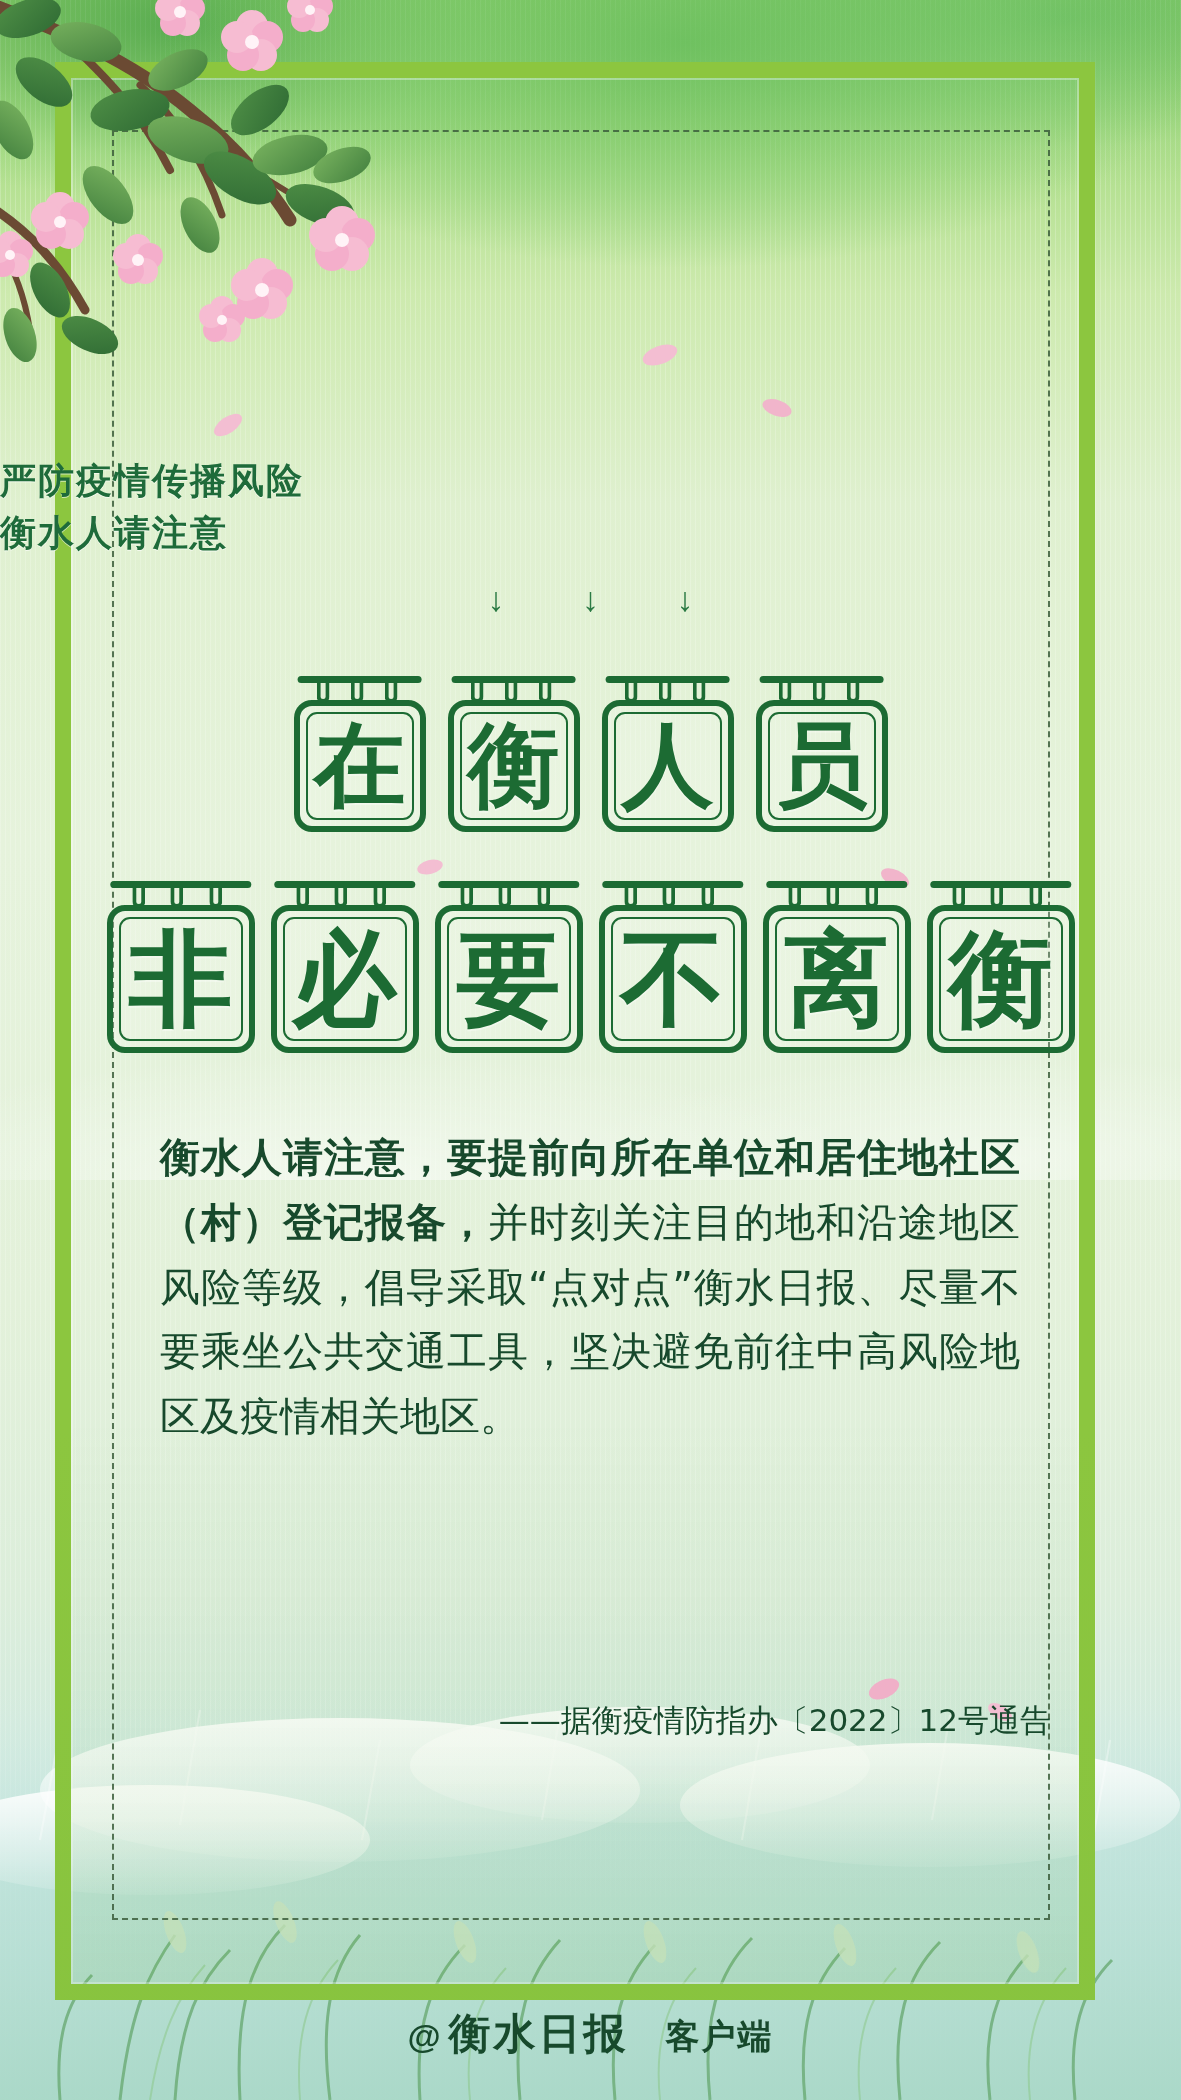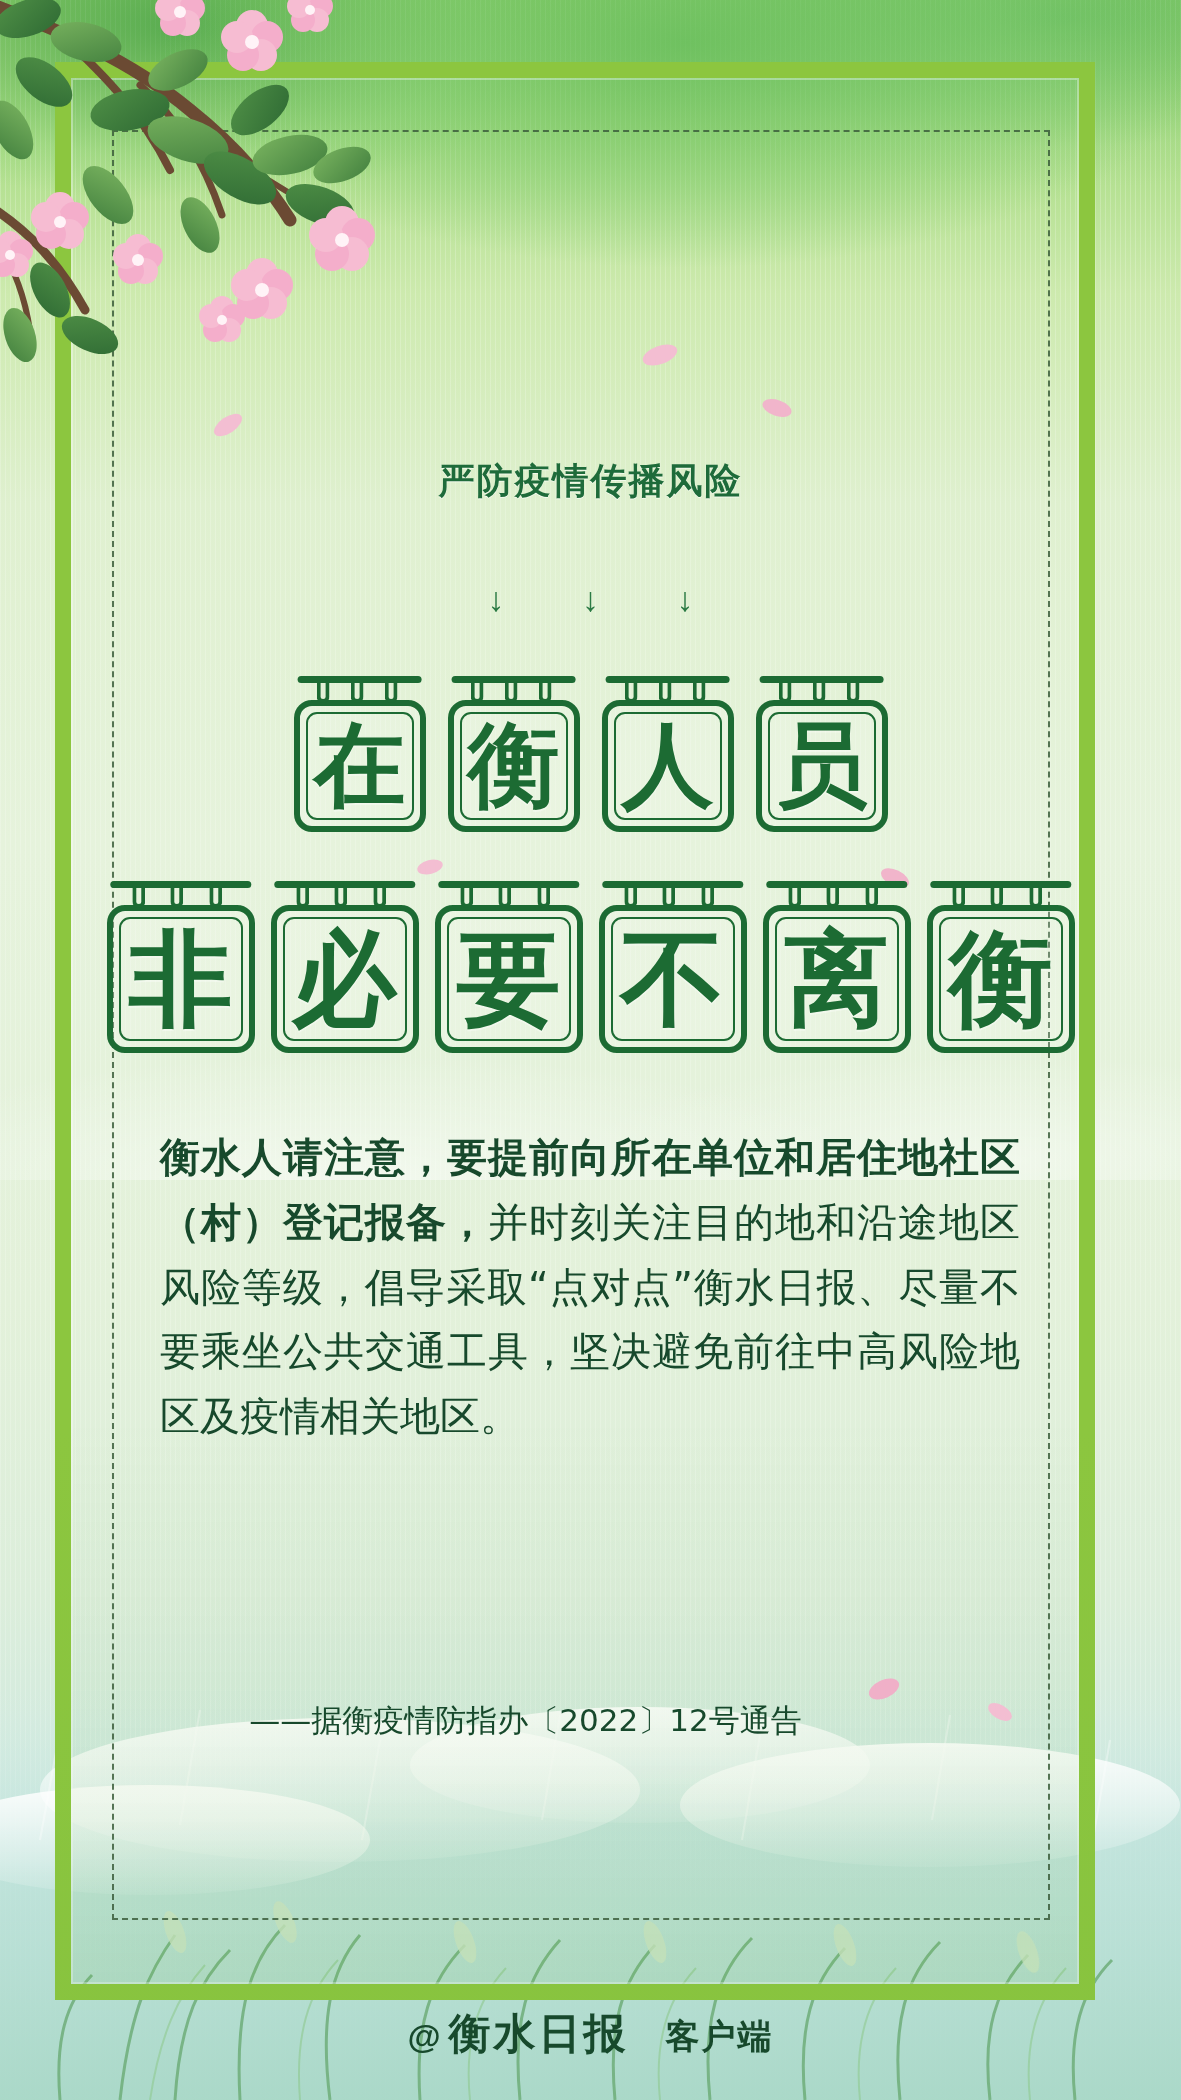--- a/index.html
+++ b/index.html
@@ -107,21 +107,20 @@
     left: -10px; top: -10px;
     width: 620px; height: 470px;
     pointer-events: none;
   }
 
   
   #kicker {
     position: absolute;
     left: 0; top: 455px;
     width: 1181px;
-    text-align: center;
     color: #1e6b3a;
     font-weight: bold;
     font-size: 36px;
     line-height: 1.45;
     letter-spacing: 2px;
     text-shadow: 0 1px 0 rgba(255,255,255,0.6);
   }
   #arrows {
     position: absolute;
     left: 0; top: 580px;
@@ -219,21 +218,21 @@
   #body-text .lead {
     font-weight: bold;
   }
 
   #source {
     position: absolute;
     left: 0; top: 1700px;
     width: 1181px;
     padding-right: 130px;
     box-sizing: border-box;
-    text-align: center;
+    text-align: right;
     color: #17492c;
     font-size: 31px;
     font-family: "DejaVu Sans", "Liberation Sans", sans-serif;
   }
 
   
   #footer {
     position: absolute;
     left: 0; bottom: 38px;
     width: 1181px;
@@ -468,20 +467,21 @@
   </svg>
   <svg class="petal" style="left:865px; top:1675px;" width="38" height="28" viewBox="0 0 38 28">
     <ellipse cx="19" cy="14" rx="16" ry="9" fill="#f0b0c8" transform="rotate(-24 19 14)"></ellipse>
   </svg>
   <svg class="petal" style="left:985px; top:1700px;" width="30" height="24" viewBox="0 0 30 24">
     <ellipse cx="15" cy="12" rx="13" ry="7" fill="#f3bed2" transform="rotate(30 15 12)"></ellipse>
   </svg>
 
   <div id="kicker">
     <div>严防疫情传播风险</div>
+    <div>衡水人请注意</div>
   </div>
 
   <div id="arrows">↓ ↓ ↓</div>
 
   <div class="sign-row r1" id="row1">
     <div class="sign">
       <div class="hanger">
         <div class="bar"></div>
           <div class="hook h1"></div>
           <div class="hook h2"></div>

